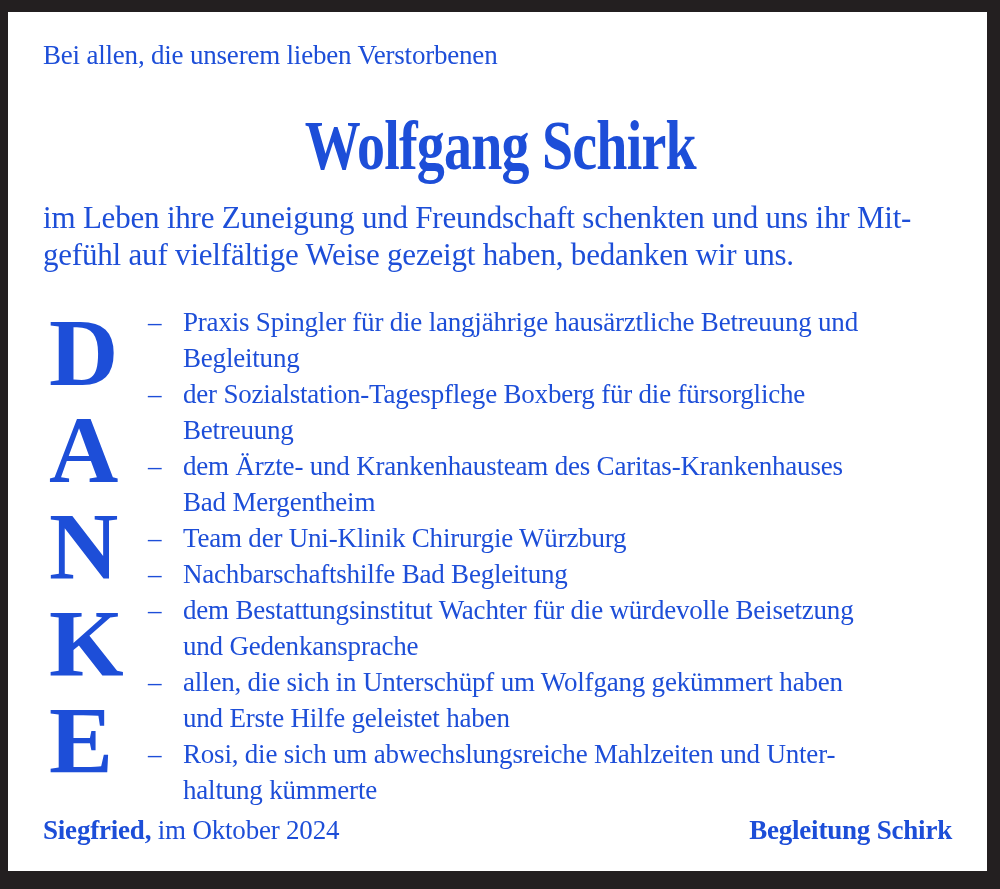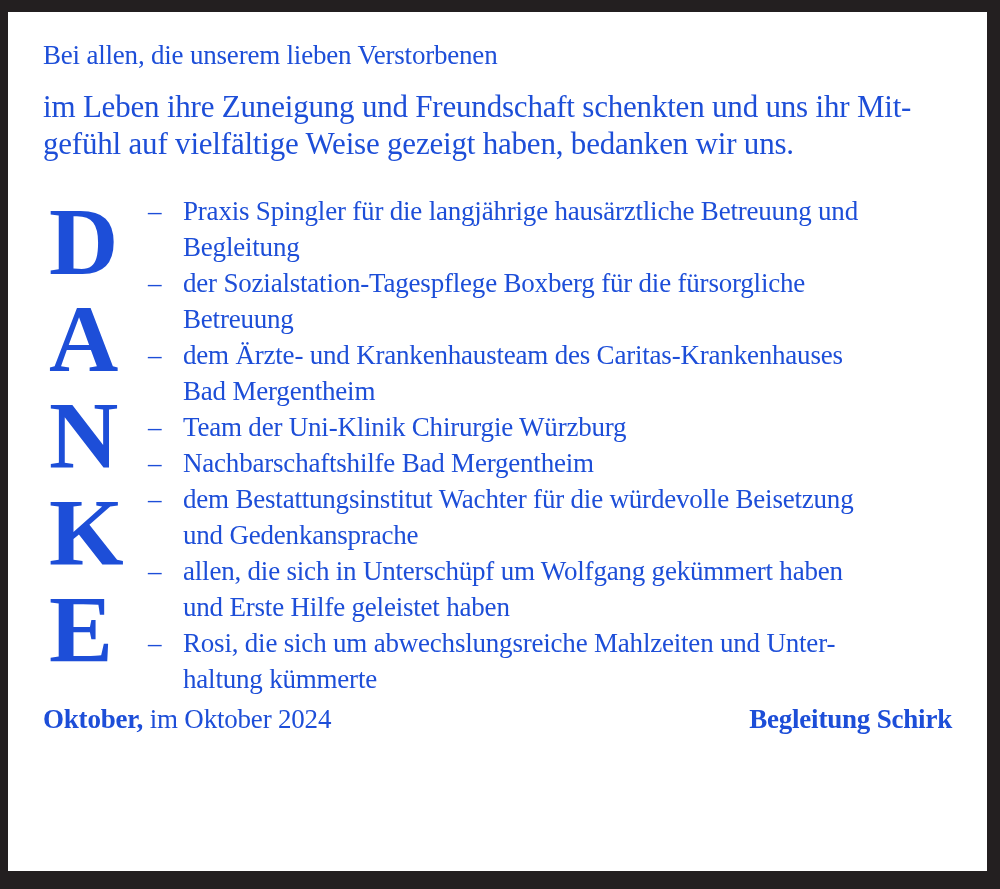--- a/index.html
+++ b/index.html
@@ -115,20 +115,23 @@
   }
 </style>
 </head>
 <body>
 
 <div class="notice">
   <div class="content">
 
     <div class="intro-line">Bei allen, die unserem lieben Verstorbenen</div>
 
+    <div class="title-wrap">
+      <div class="title">Wolfgang Schirk</div>
+    </div>
 
     <p class="lead">im Leben ihre Zuneigung und Freundschaft schenkten und uns ihr Mit-<br>gefühl auf vielfältige Weise gezeigt haben, bedanken wir uns.</p>
 
     <div class="main">
       <div class="danke-col">
           <div class="danke-letter">D</div>
           <div class="danke-letter">A</div>
           <div class="danke-letter">N</div>
           <div class="danke-letter">K</div>
           <div class="danke-letter">E</div>
@@ -145,40 +148,40 @@
           <li>
             <span class="dash">–</span>
             <span class="item-text">dem Ärzte- und Krankenhausteam des Caritas-Krankenhauses<br>Bad Mergentheim</span>
           </li>
           <li>
             <span class="dash">–</span>
             <span class="item-text">Team der Uni-Klinik Chirurgie Würzburg</span>
           </li>
           <li>
             <span class="dash">–</span>
-            <span class="item-text">Nachbarschaftshilfe Bad Mergentheim</span>
+            <span class="item-text">Nachbarschaftshilfe Bad Begleitung</span>
           </li>
           <li>
             <span class="dash">–</span>
             <span class="item-text">dem Bestattungsinstitut Wachter für die würdevolle Beisetzung<br>und Gedenkansprache</span>
           </li>
           <li>
             <span class="dash">–</span>
             <span class="item-text">allen, die sich in Unterschüpf um Wolfgang gekümmert haben<br>und Erste Hilfe geleistet haben</span>
           </li>
           <li>
             <span class="dash">–</span>
             <span class="item-text">Rosi, die sich um abwechslungsreiche Mahlzeiten und Unter-<br>haltung kümmerte</span>
           </li>
         </ul>
     </div>
 
     <div class="footer">
       <div class="place-date">
-        <span class="place">Oktober,</span><span> im Oktober 2024</span>
+        <span class="place">Siegfried,</span><span> im Oktober 2024</span>
       </div>
       <div class="signature">
         <div class="signer">Begleitung Schirk</div>
       </div>
     </div>
 
   </div>
 </div>
 
 </body></html>

